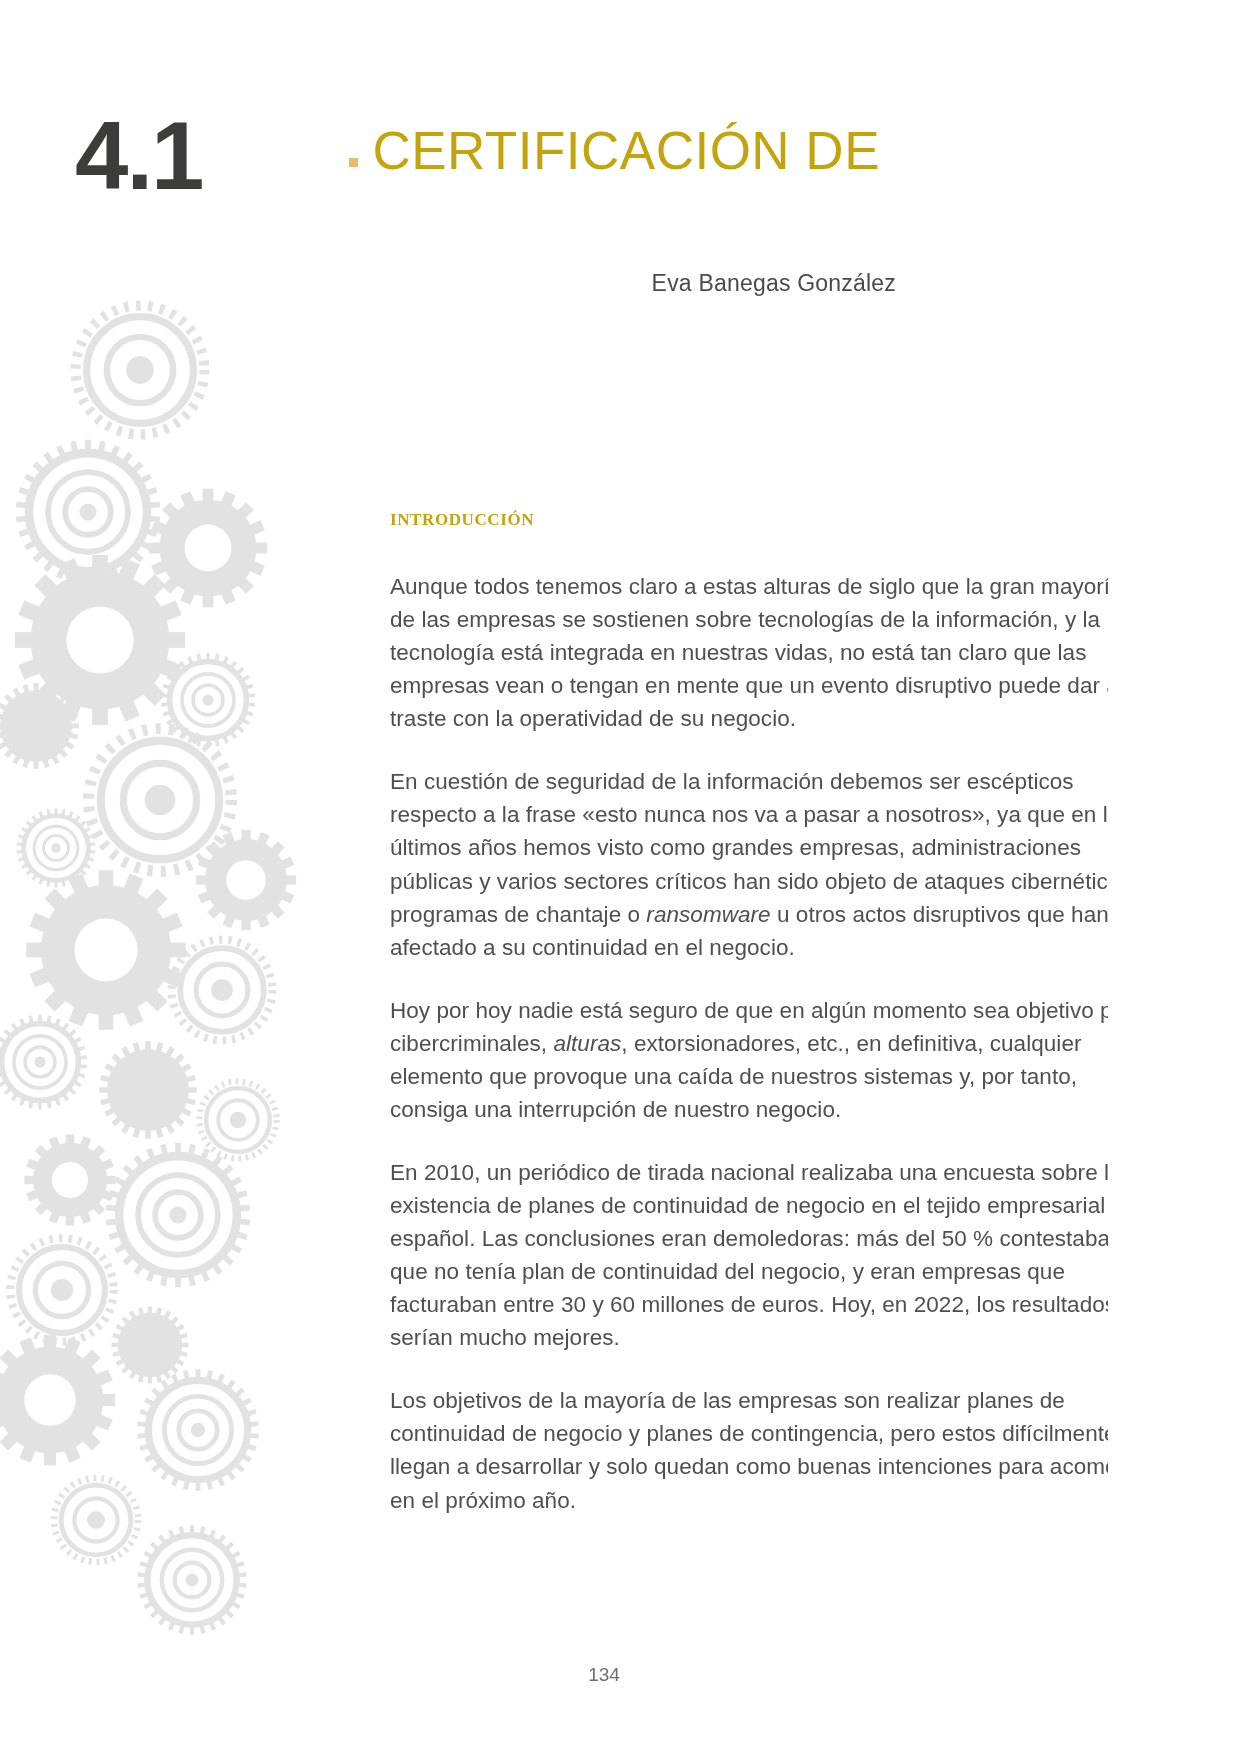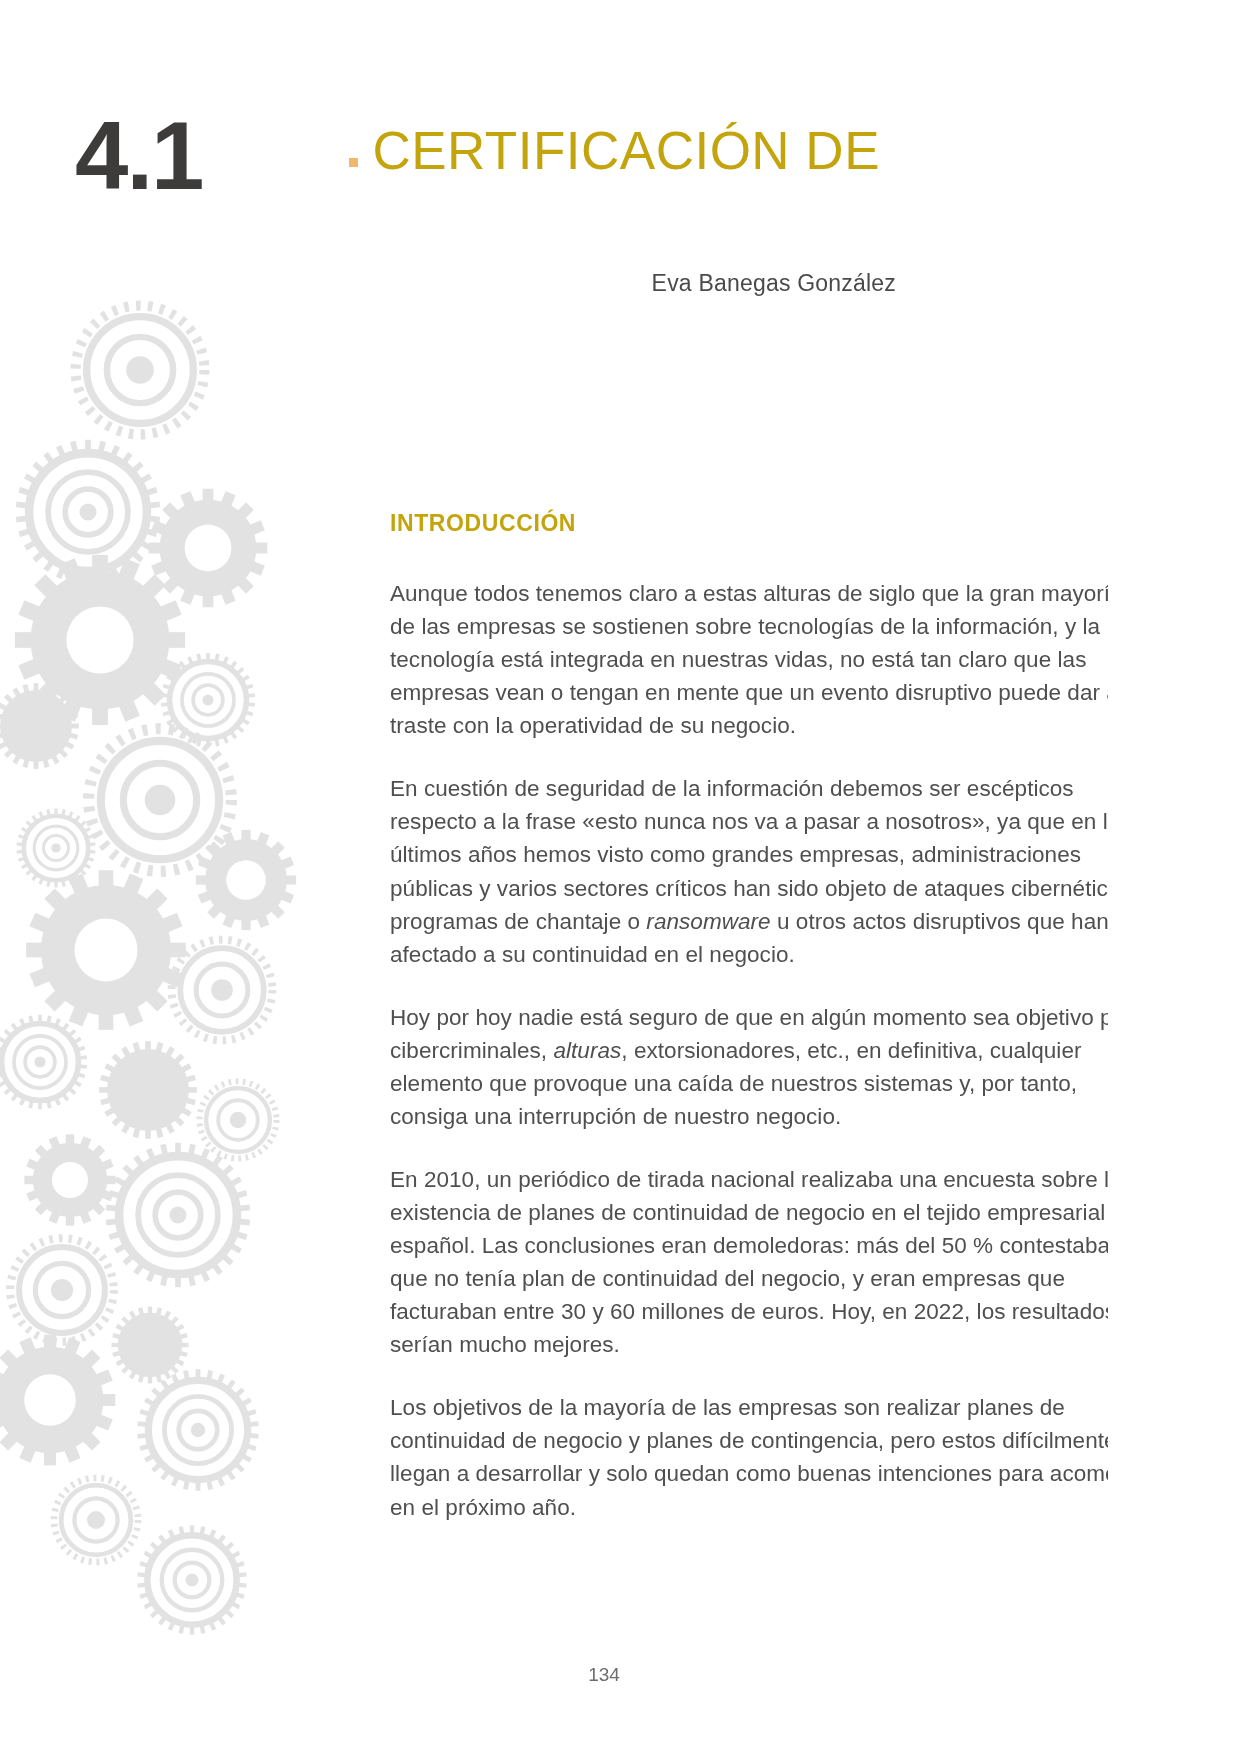--- a/index.html
+++ b/index.html
@@ -78,25 +78,26 @@
 
   
   .content {
     position: absolute;
     left: 390px;
     top: 510px;
     width: 758px;
     z-index: 3;
   }
   .section-heading {
-    font-size: 23px;
+    font-size: 17px;
     font-weight: bold;
     color: #c3a40c;
     letter-spacing: 0.6px;
     margin: 0 0 40px 0;
+    font-family: Liberation Serif, serif;
   }
   .para {
     font-size: 22.5px;
     line-height: 1.47;
     color: #4f4f4f;
     margin: 8px 0 30px 0;
     font-weight: 400;
     letter-spacing: 0.05px;
   }
   .para em { font-style: italic; }

